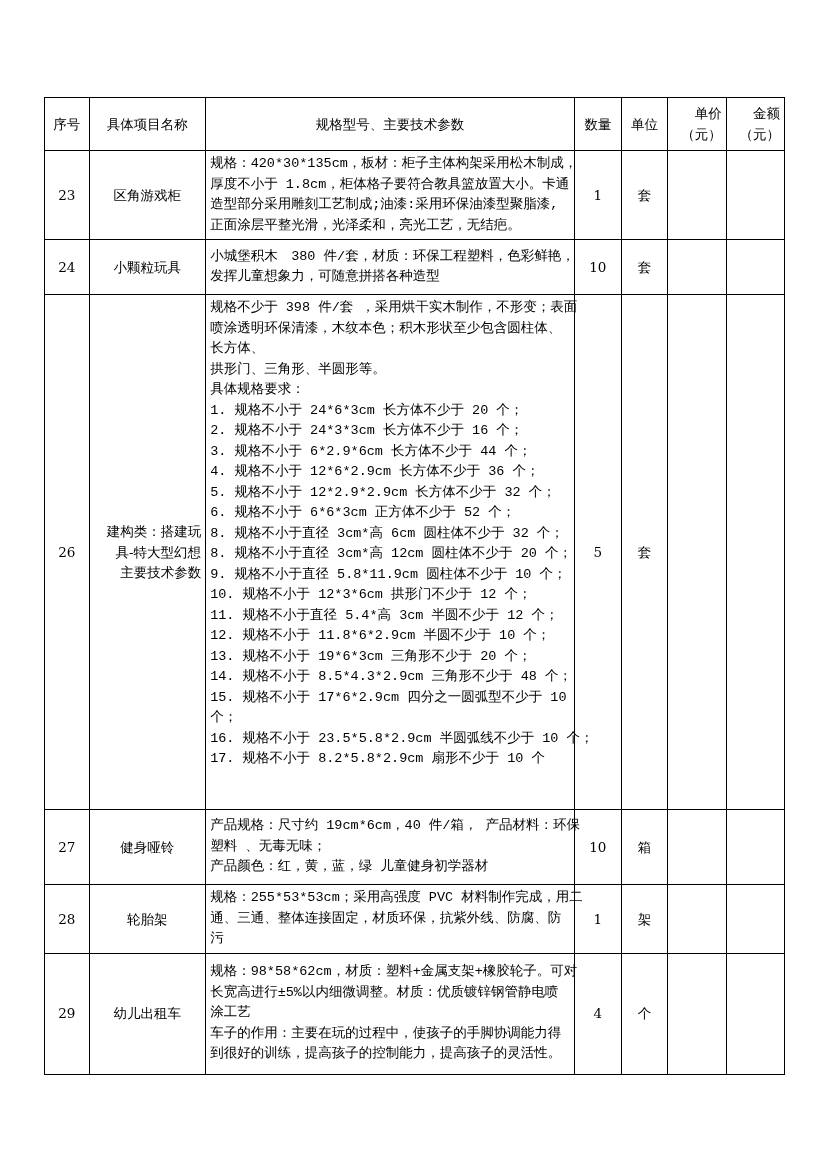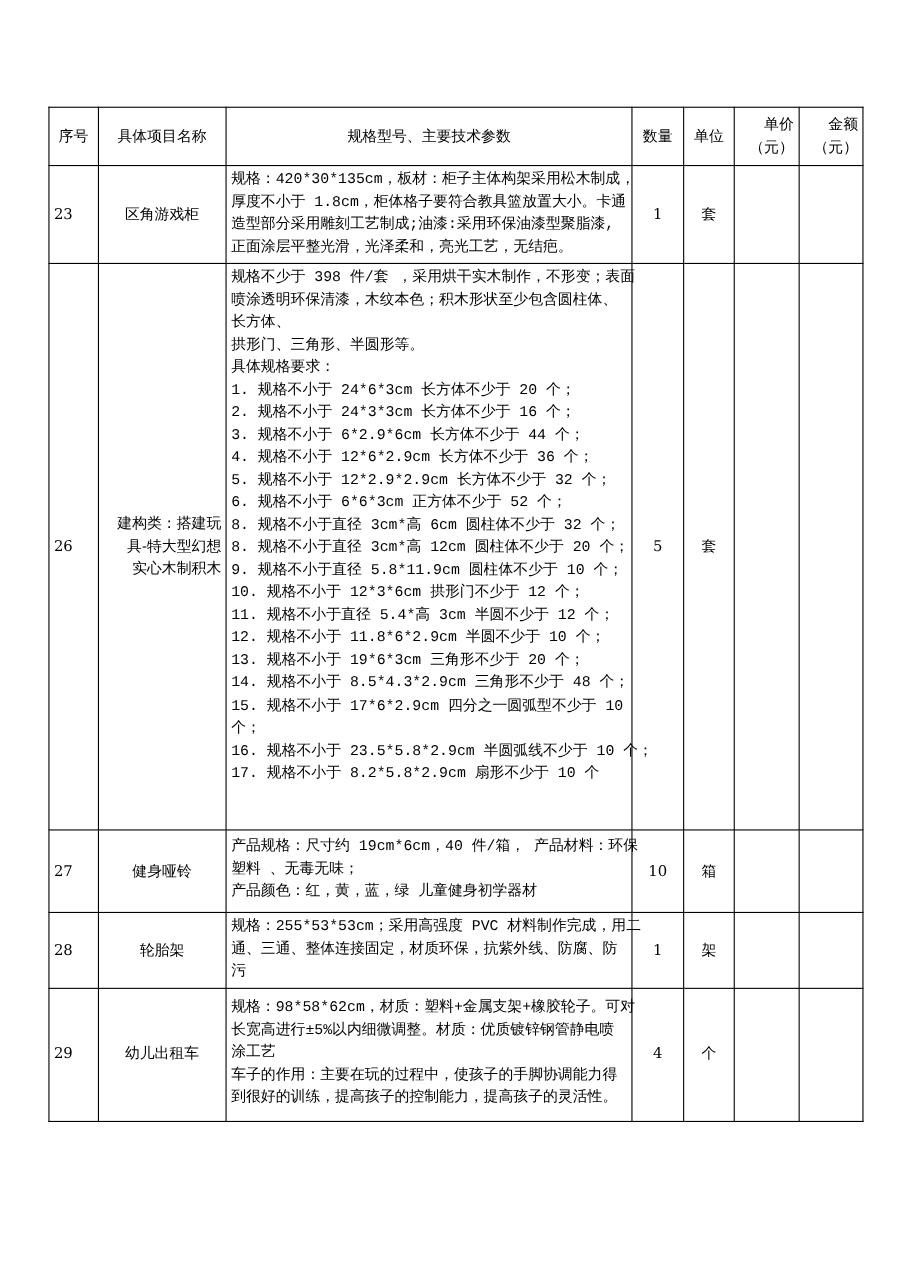--- a/index.html
+++ b/index.html
@@ -48,21 +48,21 @@
     text-align: center;
     height: 46px;
     font-size: 14px;
     line-height: 1.35;
   }
   .hdr-two-line {
     display: block;
     text-align: right;
   }
   td.seq {
-    text-align: left;
+    text-align: center;
     font-size: 12.5px;
     font-family: "DejaVu Serif", "Liberation Serif", serif;
   }
   td.name {
     text-align: center;
     font-size: 13.5px;
     line-height: 1.6;
   }
   td.spec {
     text-align: left;
@@ -142,28 +142,40 @@
           <span class="spec-line">厚度不小于 1.8cm，柜体格子要符合教具篮放置大小。卡通</span>
           <span class="spec-line">造型部分采用雕刻工艺制成;油漆:采用环保油漆型聚脂漆,</span>
           <span class="spec-line">正面涂层平整光滑，光泽柔和，亮光工艺，无结疤。</span>
         </td>
         <td class="qty">1</td>
         <td class="unit">套</td>
         <td class="price"></td>
         <td class="amount"></td>
       </tr>
 
+      <tr class="row-24">
+        <td class="seq">24</td>
+        <td class="name">小颗粒玩具</td>
+        <td class="spec">
+          <span class="spec-line">小城堡积木　380 件/套，材质：环保工程塑料，色彩鲜艳，</span>
+          <span class="spec-line">发挥儿童想象力，可随意拼搭各种造型</span>
+        </td>
+        <td class="qty">10</td>
+        <td class="unit">套</td>
+        <td class="price"></td>
+        <td class="amount"></td>
+      </tr>
 
 
       <tr class="row-26">
         <td class="seq tall-26">26</td>
         <td class="name">
           <span class="hdr-two-line">建构类：搭建玩</span>
           <span class="hdr-two-line">具-特大型幻想</span>
-          <span class="hdr-two-line">实心木制积木</span>
+          <span class="hdr-two-line">主要技术参数</span>
         </td>
         <td class="spec">
           <span class="spec-line">规格不少于 398 件/套 ，采用烘干实木制作，不形变；表面</span>
           <span class="spec-line">喷涂透明环保清漆，木纹本色；积木形状至少包含圆柱体、</span>
           <span class="spec-line">长方体、</span>
           <span class="spec-line">拱形门、三角形、半圆形等。</span>
           <span class="spec-line">具体规格要求：</span>
           <span class="spec-line">1. 规格不小于 24*6*3cm 长方体不少于 20 个；</span>
           <span class="spec-line">2. 规格不小于 24*3*3cm 长方体不少于 16 个；</span>
           <span class="spec-line">3. 规格不小于 6*2.9*6cm 长方体不少于 44 个；</span>

